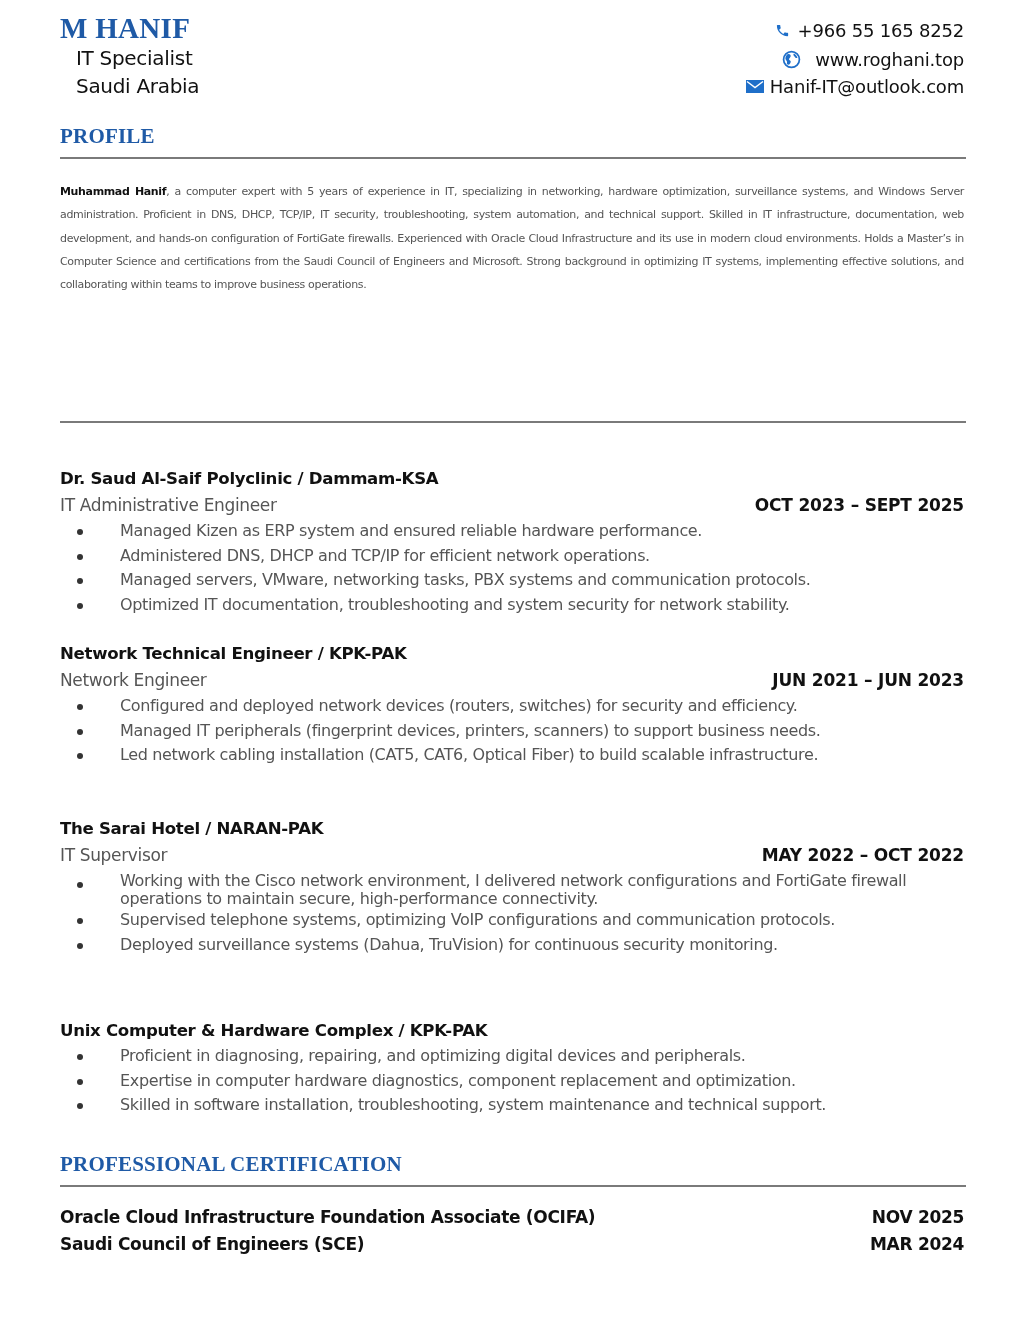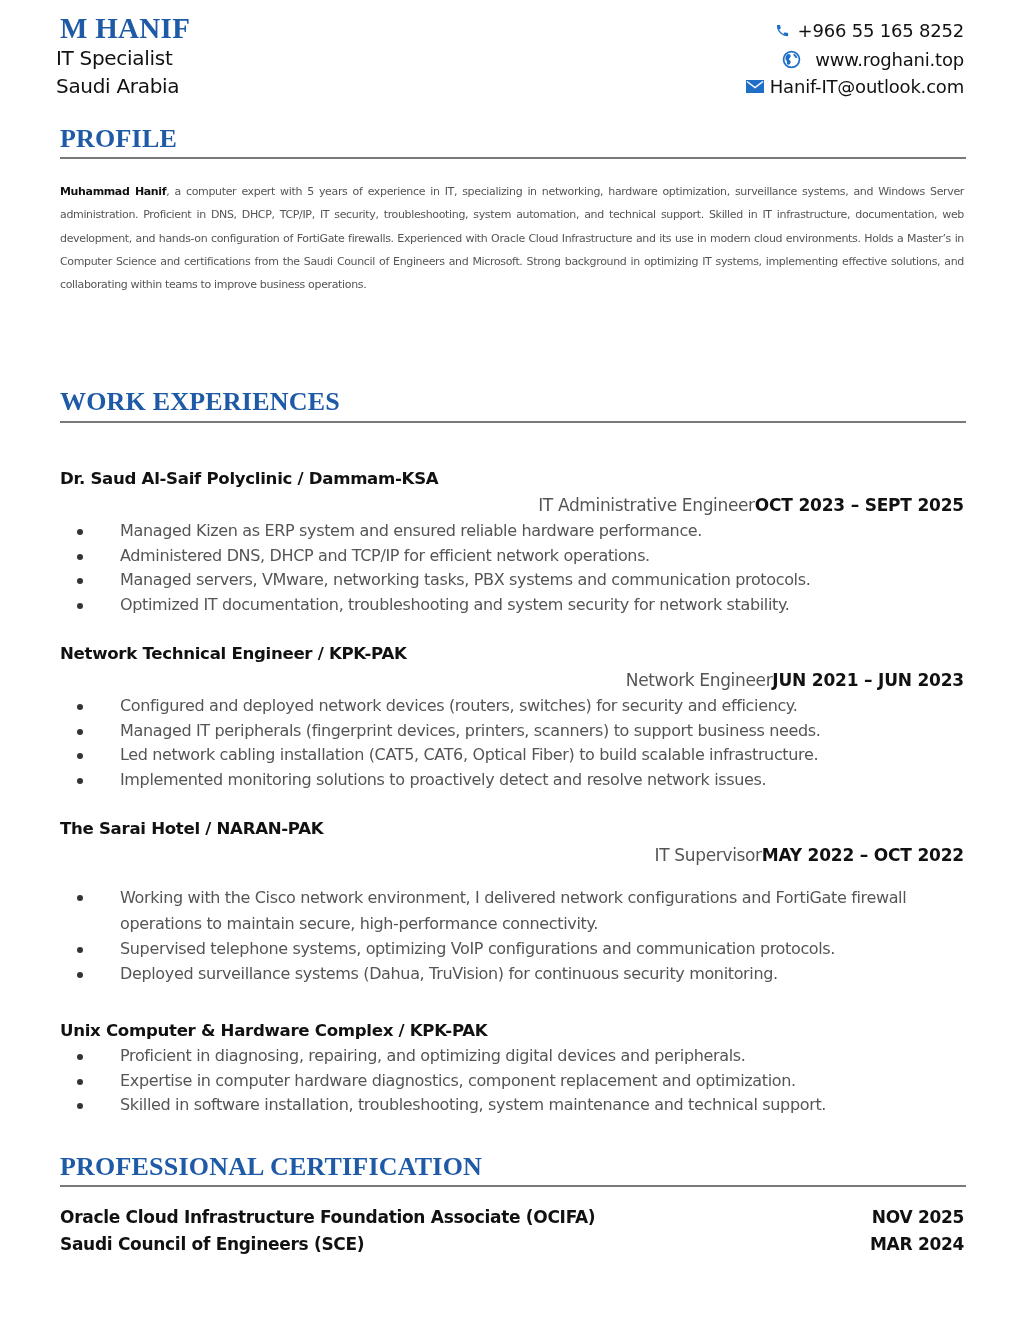--- a/index.html
+++ b/index.html
@@ -12,50 +12,50 @@
   }
   .page { position: absolute; left: 0; top: 0; width: 1024px; height: 951px; }
 
   
   .name {
     position: absolute; left: 60px; top: 12px;
     font-family: "Liberation Serif", serif; font-weight: bold;
     font-size: 29px; color: #1f5aa6; letter-spacing: 0.3px;
   }
   .subline {
-    position: absolute; left: 56px;
+    position: absolute; left: 76px;
     font-family: "DejaVu Sans", sans-serif; font-size: 20px; color: #111;
     letter-spacing: -0.3px;
   }
   .contact {
     position: absolute; right: 60px; display: flex; align-items: center;
     font-size: 18px; color: #111; letter-spacing: -0.2px;
   }
   .contact .ic { margin-right: 8px; display: inline-flex; align-items: center; }
 
   
   .sec-title {
     position: absolute; left: 60px;
     font-family: "Liberation Serif", serif; font-weight: bold;
-    font-size: 26px; color: #1f5aa6; letter-spacing: 0.2px;
+    font-size: 21px; color: #1f5aa6; letter-spacing: 0.2px;
   }
   .rule { position: absolute; left: 60px; width: 906px; height: 1.5px; background: #7a7a7a; }
 
   
   .profile {
     position: absolute; left: 60px; top: 180px; width: 904px;
     font-size: 11px; line-height: 23.3px; color: #555;
     text-align: justify; letter-spacing: -0.35px;
   }
   .profile b { color: #111; font-weight: bold; }
 
   
   .job { position: absolute; left: 60px; width: 904px; }
   .company { font-size: 16.6px; font-weight: bold; color: #111; letter-spacing: -0.3px; height: 26px; line-height: 26px; margin-top: 19px; }
-  .role-row { display: flex; justify-content: flex-end; height: 27px; line-height: 27px; }
+  .role-row { display: flex; justify-content: space-between; height: 27px; line-height: 27px; }
   .role { font-size: 17px; color: #555; letter-spacing: -0.35px; }
   .dates { font-size: 17px; font-weight: bold; color: #111; letter-spacing: -0.2px; }
   ul.bullets { list-style: none; }
   ul.bullets li {
     position: relative; padding-left: 60px; font-size: 16px; color: #555;
     line-height: 24.5px; letter-spacing: -0.35px;
   }
   ul.bullets li::before {
     content: ""; position: absolute; left: 17px; top: 10px;
     width: 6px; height: 6px; border-radius: 50%; background: #333;
@@ -97,21 +97,20 @@
           <path d="M1 1.5 L9 7.5 L17 1.5" fill="none" stroke="#fff" stroke-width="1.4"></path>
         </svg>
     </span>
     <span>Hanif-IT@outlook.com</span>
   </div>
 
   <div class="sec-title" style="top:124px;">PROFILE</div>
   <div class="rule" style="top:157px;"></div>
   <p class="profile"><b>Muhammad Hanif</b><span>, a computer expert with 5 years of experience in IT, specializing in networking, hardware optimization, surveillance systems, and Windows Server administration. Proficient in DNS, DHCP, TCP/IP, IT security, troubleshooting, system automation, and technical support. Skilled in IT infrastructure, documentation, web development, and hands-on configuration of FortiGate firewalls. Experienced with Oracle Cloud Infrastructure and its use in modern cloud environments. Holds a Master’s in Computer Science and certifications from the Saudi Council of Engineers and Microsoft. Strong background in optimizing IT systems, implementing effective solutions, and collaborating within teams to improve business operations.</span></p>
 
-  <div class="sec-title" style="top:387px;">WORK EXPERIENCES</div>
   <div class="rule" style="top:421px;"></div>
 
   <div class="job" style="top:447px;">
     <div class="company">Dr. Saud Al-Saif Polyclinic / Dammam-KSA</div>
     <div class="role-row">
       <span class="role">IT Administrative Engineer</span>
       <span class="dates">OCT 2023 – SEPT 2025</span>
     </div>
     <ul class="bullets">
       <li>Managed Kizen as ERP system and ensured reliable hardware performance.</li>
@@ -124,32 +123,31 @@
   <div class="job" style="top:622px;">
     <div class="company">Network Technical Engineer / KPK-PAK</div>
     <div class="role-row">
       <span class="role">Network Engineer</span>
       <span class="dates">JUN 2021 – JUN 2023</span>
     </div>
     <ul class="bullets">
       <li>Configured and deployed network devices (routers, switches) for security and efficiency.</li>
       <li>Managed IT peripherals (fingerprint devices, printers, scanners) to support business needs.</li>
       <li>Led network cabling installation (CAT5, CAT6, Optical Fiber) to build scalable infrastructure.</li>
-      <li>Implemented monitoring solutions to proactively detect and resolve network issues.</li>
     </ul>
   </div>
 
   <div class="job" style="top:797px;">
     <div class="company">The Sarai Hotel / NARAN-PAK</div>
     <div class="role-row">
       <span class="role">IT Supervisor</span>
       <span class="dates">MAY 2022 – OCT 2022</span>
     </div>
     <ul class="bullets">
-      <li style="margin-top:16px;line-height:26px;">Working with the Cisco network environment, I delivered network configurations and FortiGate firewall operations to maintain secure, high-performance connectivity.</li>
+      <li style="margin-top:3px;line-height:18px;">Working with the Cisco network environment, I delivered network configurations and FortiGate firewall operations to maintain secure, high-performance connectivity.</li>
       <li>Supervised telephone systems, optimizing VoIP configurations and communication protocols.</li>
       <li>Deployed surveillance systems (Dahua, TruVision) for continuous security monitoring.</li>
     </ul>
   </div>
 
   <div class="job" style="top:999px;">
     <div class="company">Unix Computer &amp; Hardware Complex / KPK-PAK</div>
     <ul class="bullets">
       <li>Proficient in diagnosing, repairing, and optimizing digital devices and peripherals.</li>
       <li>Expertise in computer hardware diagnostics, component replacement and optimization.</li>

